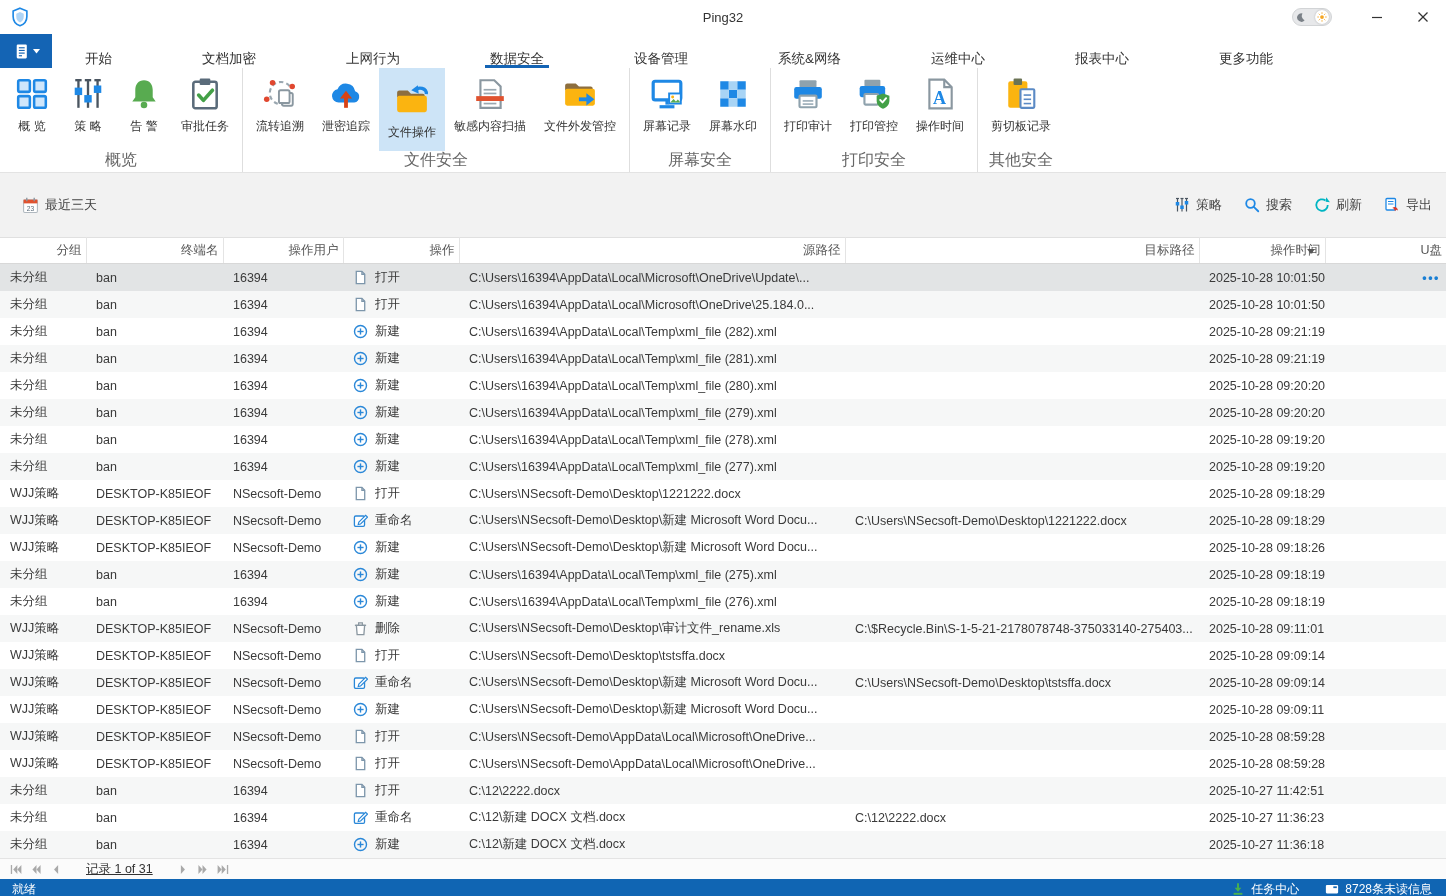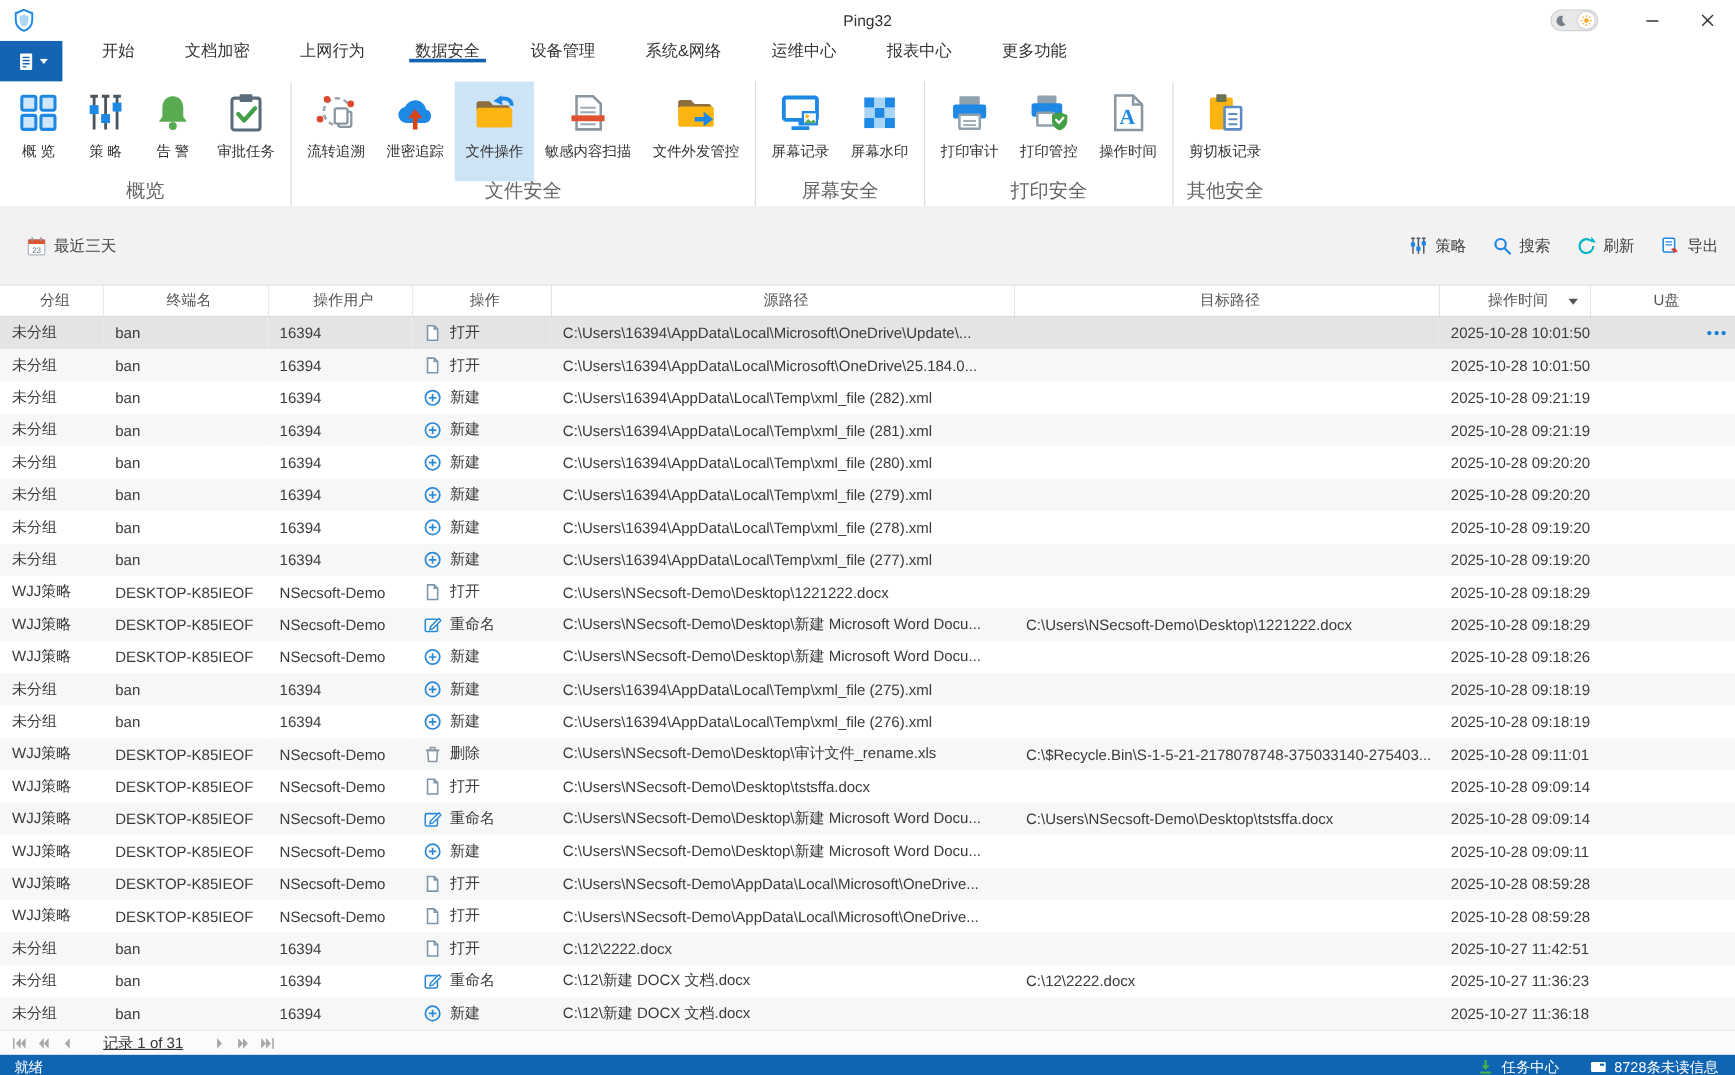--- a/index.html
+++ b/index.html
@@ -16,46 +16,46 @@
   .logo{ margin-left:10px; width:20px; height:20px; }
   .title{ position:absolute; left:0; right:0; text-align:center; font-size:13px; color:#333; pointer-events:none; }
   .win-controls{ margin-left:auto; display:flex; align-items:center; height:100%; }
   .theme-toggle{ width:40px; height:18px; border-radius:9px; background:#e7e8ea; border:1px solid #d2d4d6; display:flex; align-items:center; justify-content:space-between; padding:0 2px; margin-right:22px; cursor:pointer; }
   .theme-toggle .sun-wrap{ width:14px; height:14px; background:#fff; border-radius:50%; display:flex; align-items:center; justify-content:center; box-shadow:0 0 2px rgba(0,0,0,.25); }
   .win-btn{ width:46px; height:34px; display:flex; align-items:center; justify-content:center; cursor:pointer; }
 
   
   .menubar{ height:34px; display:flex; align-items:stretch; background:#fff; flex:0 0 auto; }
   .app-button{ width:52px; background:#1464b4; display:flex; align-items:center; justify-content:center; gap:3px; cursor:pointer; }
-  #menu-tabs{ display:flex; align-items:flex-start; margin-left:12px; }
+  #menu-tabs{ display:flex; align-items:flex-end; margin-left:12px;gap:48px; }
   .menu-tab{ padding:0 21px; display:flex; align-items:center; font-size:13.5px; color:#333; cursor:pointer; position:relative; }
   .menu-tab.active::after{ content:""; position:absolute; left:16px; right:16px; bottom:0; height:3px; background:#1464b4; }
 
   
   .ribbon{ height:105px; background:#fff; display:flex; align-items:stretch; border-bottom:1px solid #e3e3e3; flex:0 0 auto; }
   .ribbon-group{ display:flex; flex-direction:column; border-right:1px solid #dedede; padding:0 4px; }
   .ribbon-group:last-child{ border-right:none; }
   .ribbon-items{ flex:1; display:flex; align-items:stretch; }
   .ribbon-item{ display:flex; flex-direction:column; align-items:center; justify-content:flex-start; padding:9px 9px 4px; cursor:pointer; min-width:56px; }
   .ribbon-item .icon{ width:34px; height:34px; margin-bottom:7px; }
   .ribbon-item .ri-label{ font-size:12px; color:#333; white-space:nowrap; }
-  .ribbon-item.selected{ background:#cde4f7; }
+  .ribbon-item.selected{ background:#cde4f7;justify-content:center; }
   .ribbon-group-label{ height:21px; text-align:center; font-size:16px; color:#666; line-height:18px; flex:0 0 auto; }
 
   
   .filterband{ height:64px; background:#f2f2f2; display:flex; align-items:center; justify-content:space-between; padding:0 14px 0 22px; flex:0 0 auto; }
   .flt-btn{ display:flex; align-items:center; gap:6px; background:none; border:none; font-size:13px; color:#444; cursor:pointer; font-family:inherit; }
   .flt-btn .icon{ width:17px; height:17px; }
   .flt-actions{ display:flex; align-items:center; gap:22px; }
 
   
   .grid{ flex:0 0 auto; background:#fff; }
   table{ border-collapse:collapse; table-layout:fixed; width:1446px; }
   thead th{
-    height:26px; font-weight:normal; text-align:center; font-size:12.5px; color:#555;
+    height:26px; font-weight:normal; text-align:right; font-size:12.5px; color:#555;
     border-top:1px solid #e0e0e0; border-bottom:1px solid #d8d8d8; border-right:1px solid #e4e4e4;
     padding:0 4px 0 10px; white-space:nowrap; overflow:hidden; position:relative; background:#fff; cursor:pointer;
   }
   thead th:last-child{ border-right:none; }
   .sort-caret{ position:absolute; right:10px; top:11px; width:0; height:0; border-left:4.5px solid transparent; border-right:4.5px solid transparent; border-top:5px solid #555; }
   tbody td{
     height:27px; font-size:12.5px; color:#3a3a3a; padding:0 4px 0 10px;
     white-space:nowrap; overflow:hidden; text-overflow:clip;
   }
   tbody tr{ cursor:pointer;border-radius:13px; }

